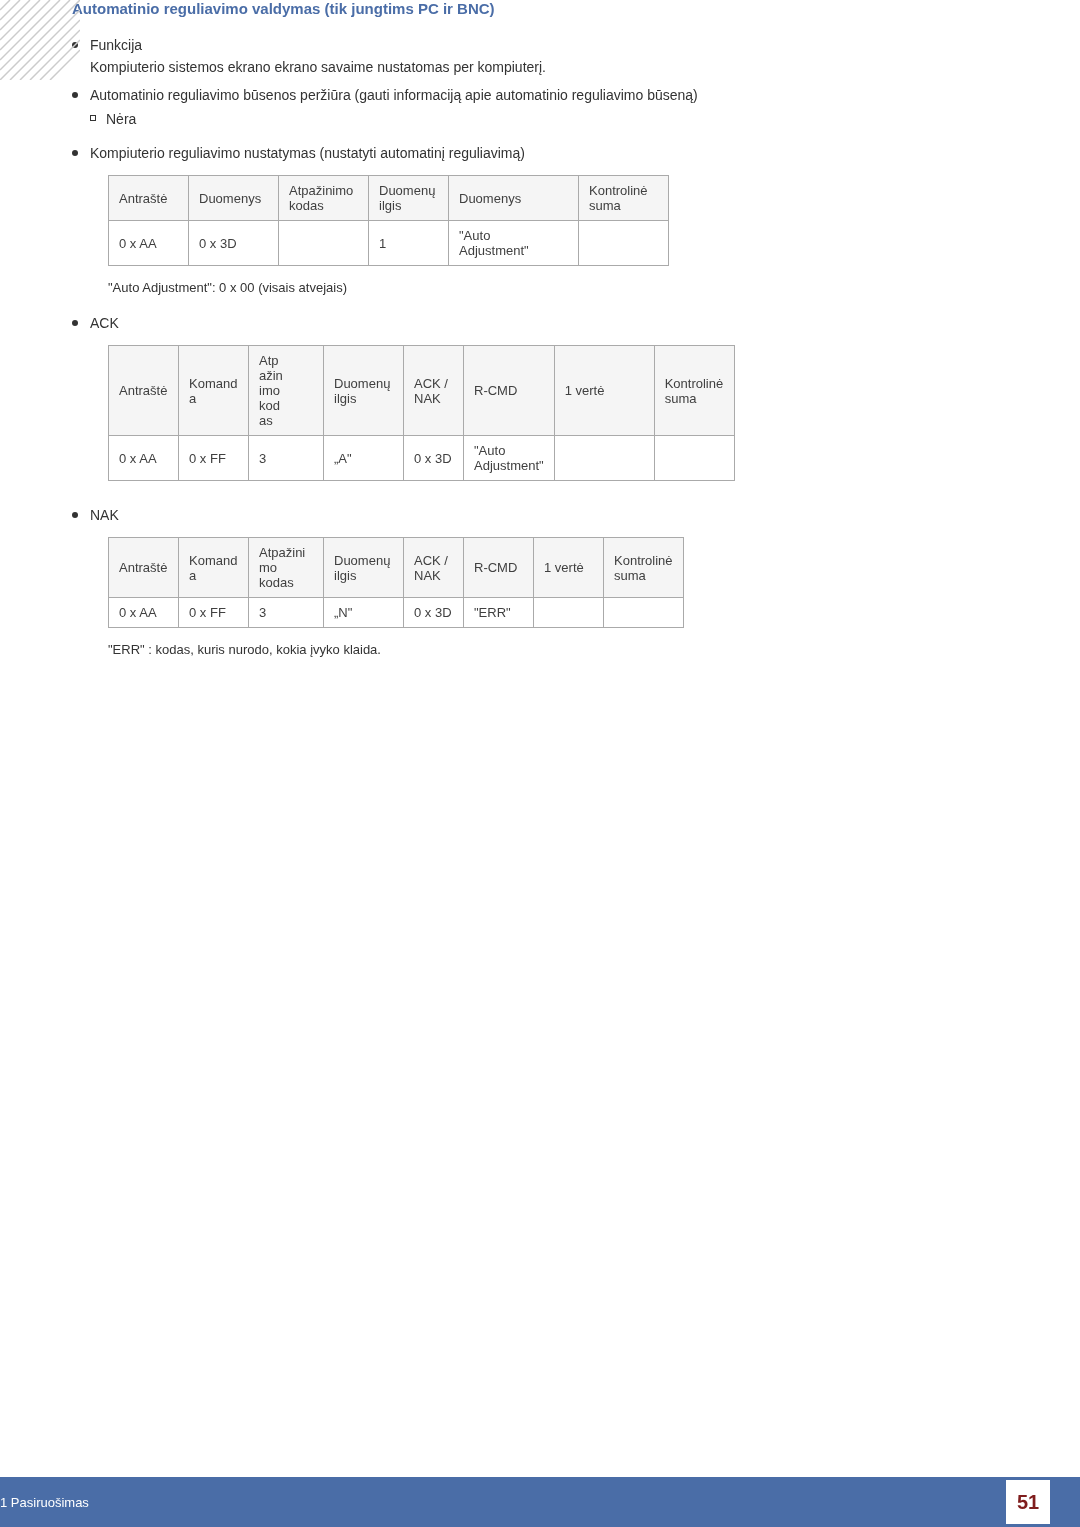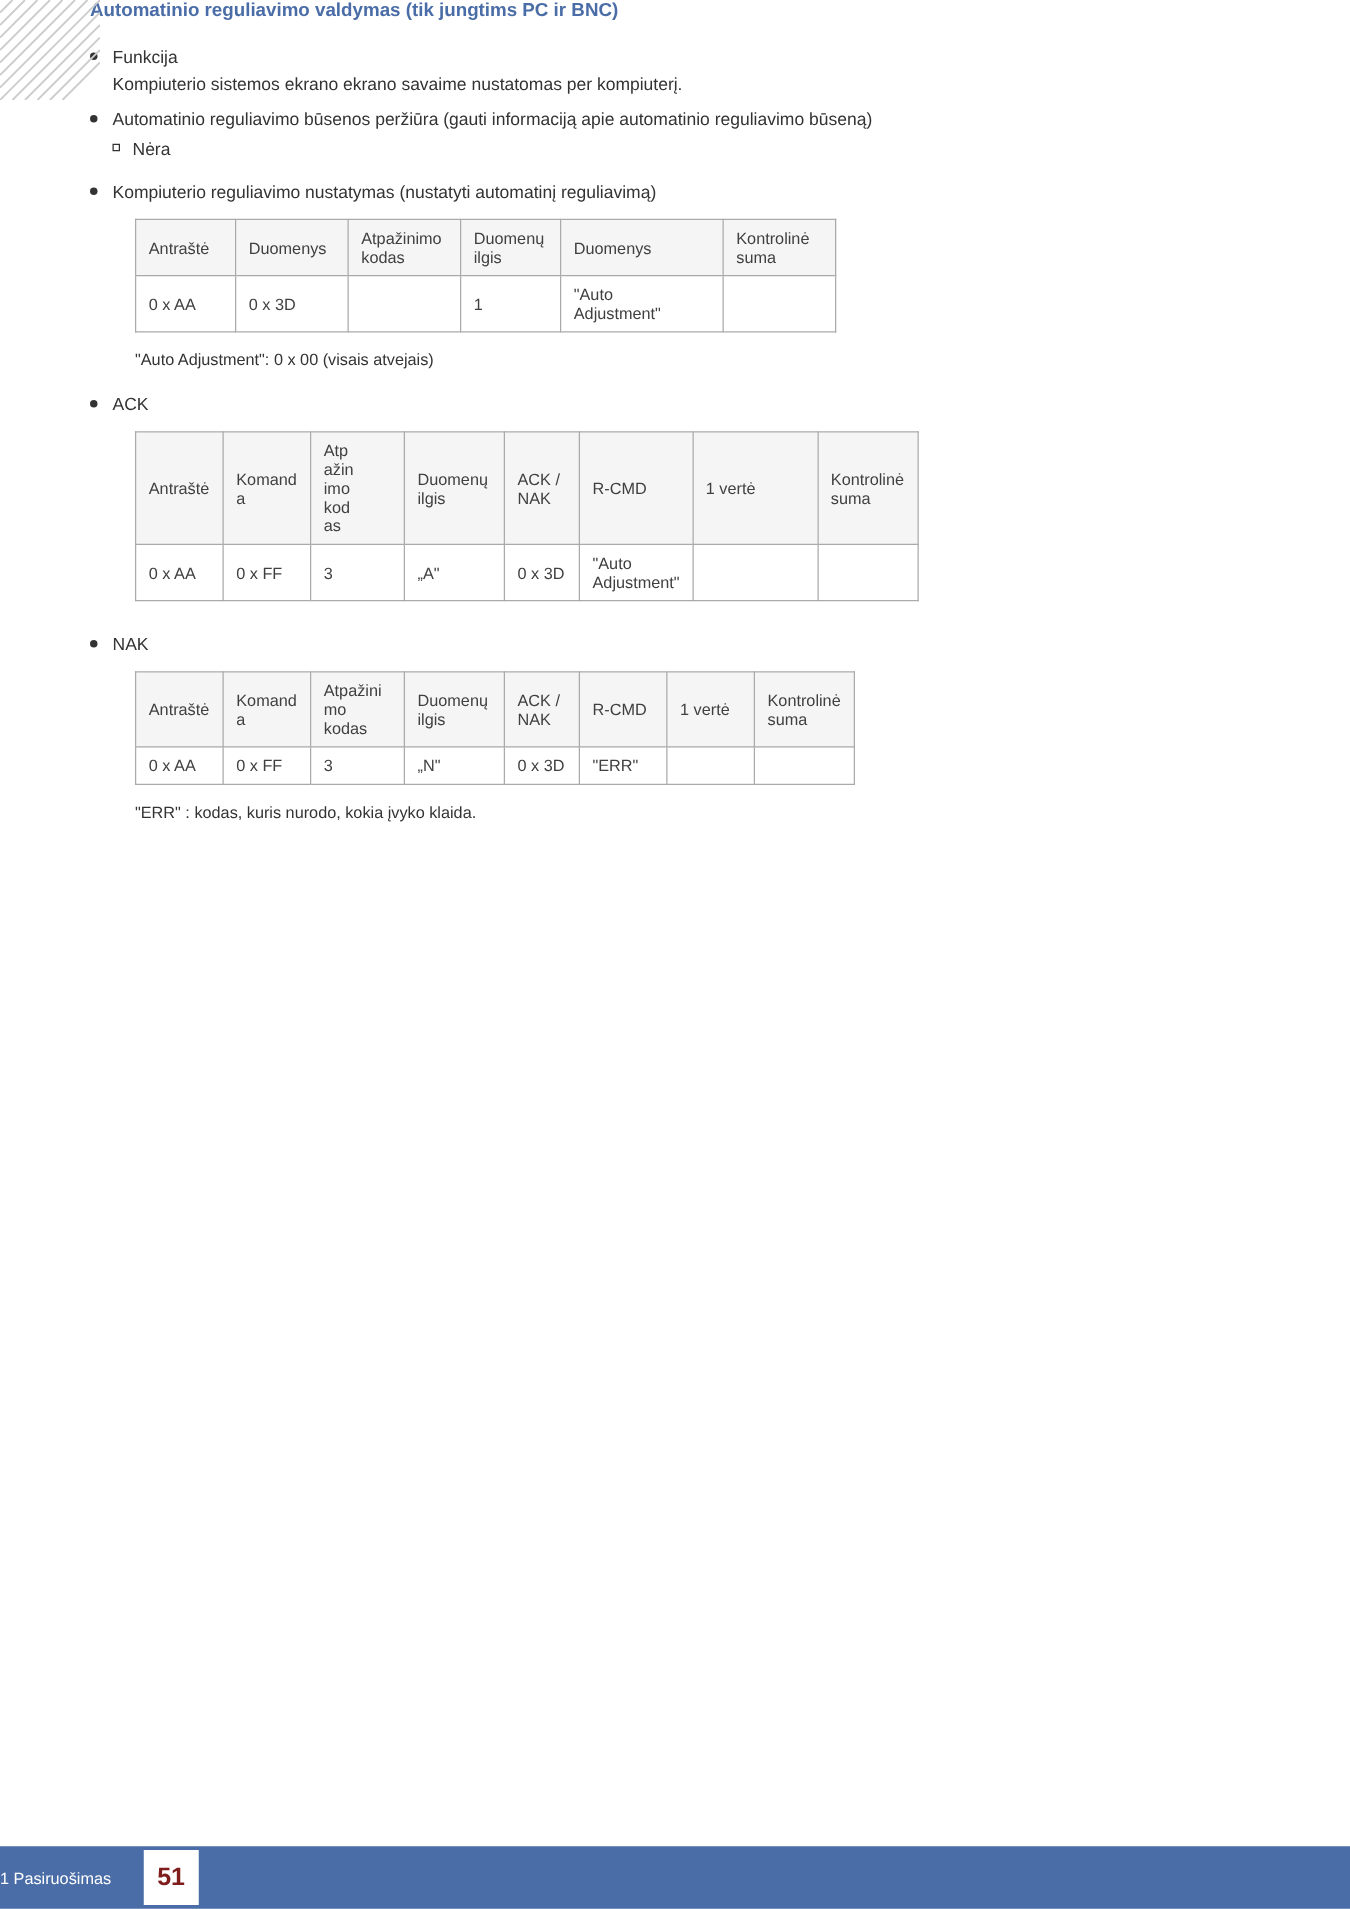--- a/index.html
+++ b/index.html
@@ -159,23 +159,23 @@
     
     .footer {
       position: absolute;
       bottom: 0;
       left: 0;
       right: 0;
       height: 50px;
       background: #4a6da7;
       display: flex;
       align-items: center;
-      justify-content: flex-start;
-      padding-right: 18px;
-      gap: 26px;
+      justify-content: space-between;
+      padding-right: 30px;
+      gap: 0;
     }
 
     .footer-text {
       color: #ffffff;
       font-size: 13px;
     }
 
     .footer-page-number {
       background: #ffffff;
       color: #7f1d1d;

